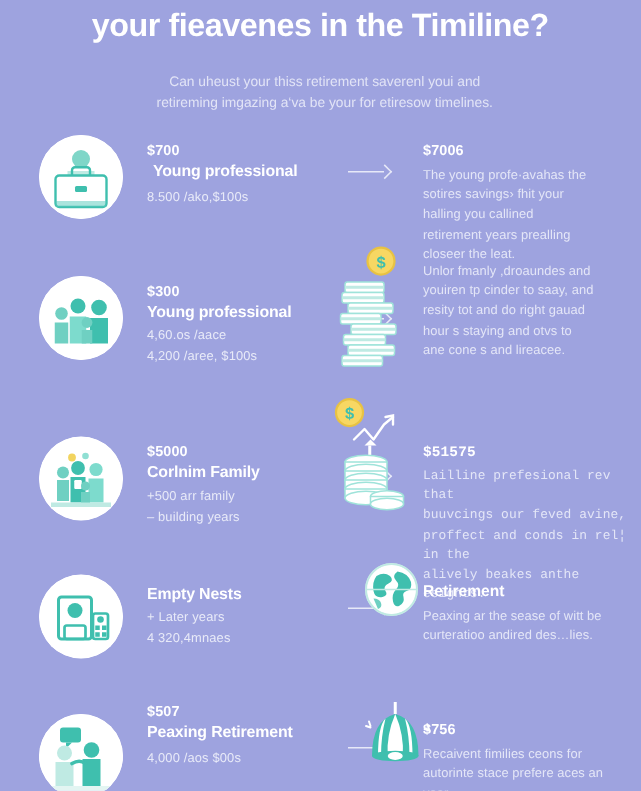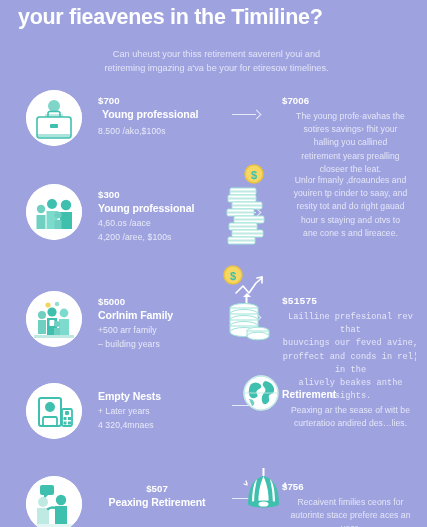--- a/index.html
+++ b/index.html
@@ -28,21 +28,21 @@
     text-align: center;
   }
   .headline {
     color: #ffffff;
     font-size: 21.5px;
     font-weight: bold;
     letter-spacing: -0.3px;
     line-height: 26px;
     margin: 0;
     padding-top: 2px;
-    text-align: left;
+    text-align: center;
   }
   .subhead {
     color: #e2e4f6;
     font-size: 9.2px;
     line-height: 14px;
     margin: 17px auto 0 auto;
     width: 250px;
     text-align: center;
     padding-left: 6px;
   }
@@ -86,21 +86,21 @@
   .left-text {
     flex: 0 0 auto;
     width: 118px;
     margin-left: 16px;
     margin-top: 6px;
     color: #ffffff;
   }
   .row-2 .left-text { margin-top: 22px; }
   .row-3 .left-text { margin-top: 24px; }
   .row-4 .left-text { margin-top: 18px; }
-  .row-5 .left-text { margin-top: 16px; text-align: center; }
+  .row-5 .left-text { margin-top: 2px; }
 
   .amount {
     font-size: 9.6px;
     font-weight: bold;
     color: #ffffff;
     line-height: 13px;
     letter-spacing: 0.1px;
   }
   .role {
     font-size: 10.6px;
@@ -189,21 +189,21 @@
     color: #ffffff;
     line-height: 15px;
   }
   .r-body {
     font-size: 8.6px;
     color: #e4e6f7;
     line-height: 13.2px;
     margin-top: 2px;
     letter-spacing: 0.05px;
   }
-  .r-body span { display: block; text-align: center; }
+  .r-body span { display: block; }
 </style>
 </head>
 <body>
 
 <div class="page">
 
   <div class="header">
     <div class="headline">your fieavenes in the Timiline?</div>
     <div class="subhead">
       <span>Can uheust your thiss retirement saverenl youi and</span>
@@ -419,20 +419,21 @@
           <path d="M11 32 h12 v18 h-12 z" fill="#bfeae3"></path>
           <circle cx="35" cy="24" r="5.2" fill="#3fbfae"></circle>
           <path d="M29 30 h12 v20 h-12 z" fill="#3fbfae"></path>
           <path d="M22 33 q5 -3 9 0" stroke="#3fbfae" stroke-width="2.4" fill="none" stroke-linecap="round"></path>
           <rect x="8" y="48" width="40" height="4" fill="#e3f5f2"></rect>
         </svg>
       </div>
       <div class="left-text">
         <div class="amount">$507</div>
         <div class="role">Peaxing Retirement</div>
+        <div class="meta">4,000 /aos $00s</div>
       </div>
       <div class="connector">
         <div class="arrow"></div>
         <div class="mid-art" style="top:-2px; left:78%;">
           <svg width="52" height="62" viewBox="0 0 52 62">
             <rect x="24.5" y="4" width="2" height="8" fill="#ffffff"></rect>
             <path d="M10 40 q0 -24 15.5 -28 Q41 16 41 40 z" fill="#3fbfae"></path>
             <path d="M25.5 12 q-6 14 -5 28 h10 q1 -14 -5 -28 z" fill="#ffffff"></path>
             <path d="M14 40 q0 -20 5 -25 q-3 12 -3 25 z" fill="#ffffff"></path>
             <path d="M37 40 q0 -20 -5 -25 q3 12 3 25 z" fill="#ffffff"></path>

